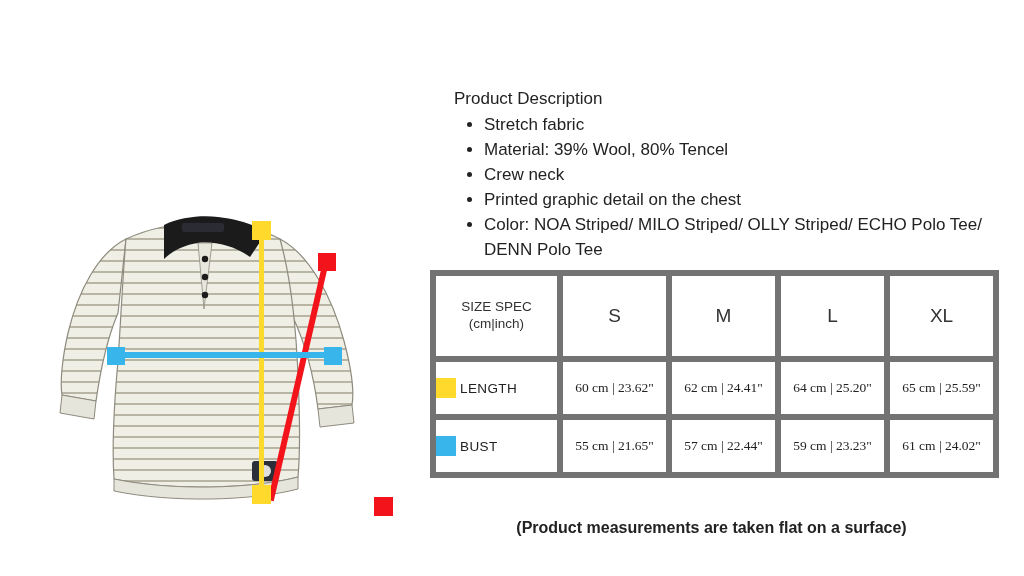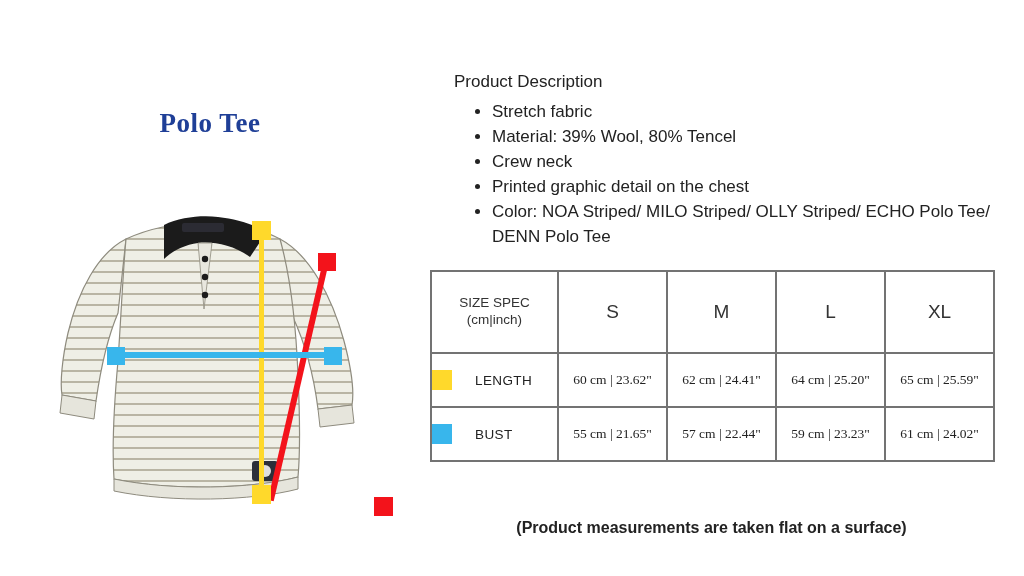--- a/index.html
+++ b/index.html
@@ -124,51 +124,51 @@
   #right-panel {
     position: absolute;
     left: 430px;
     top: 0;
     width: 594px;
     height: 576px;
   }
   #desc-block {
     position: absolute;
     left: 24px;
-    top: 72px;
+    top: 89px;
     width: 560px;
   }
   #desc-heading {
     font-size: 17px;
     color: #222222;
     margin: 0 0 4px 0;
     font-weight: normal;
   }
   #desc-list {
-    margin: 8px;
+    margin: 0;
     padding-left: 30px;
     list-style-type: disc;
   }
   #desc-list li {
     font-size: 17px;
     color: #222222;
     line-height: 1.47;
   }
 
   
   #size-table {
     position: absolute;
     left: 0px;
     top: 270px;
     width: 563px;
     border-collapse: collapse;
     table-layout: fixed;
   }
   #size-table td, #size-table th {
-    border: 2px solid #737373;
+    border: 6px solid #737373;
     padding: 0;
     vertical-align: middle;
   }
   .head-cell {
     height: 80px;
     text-align: center;
     font-weight: normal;
   }
   .spec-head {
     font-size: 13.5px;
@@ -179,21 +179,21 @@
     font-size: 19px;
     color: #333;
   }
   .row-label-cell {
     height: 52px;
     padding-left: 14px;
   }
   .row-label-inner {
     display: flex;
     align-items: center;
-    gap: 23px;
+    gap: 4px;
   }
   .swatch {
     width: 20px;
     height: 20px;
     flex: 0 0 auto;
   }
   .swatch.yellow { background: #ffd92b; }
   .swatch.blue   { background: #38b6ec; }
   .swatch.red    { background: #f3131b; }
   .row-label-text {
@@ -217,21 +217,20 @@
     font-weight: bold;
     color: #222;
     line-height: 1.45;
   }
 </style>
 </head>
 <body>
 
 <div id="left-panel">
 
-  <div id="product-title">Polo Tee</div>
 
   <div id="garment-wrap">
     <svg id="garment" viewBox="0 0 330 310">
       <defs>
         <pattern id="stripes" width="10" height="11" patternUnits="userSpaceOnUse">
           <rect width="10" height="11" fill="#efefe6"></rect>
           <rect width="10" height="2" y="0" fill="#b9b5a4"></rect>
         </pattern>
       </defs>
 

